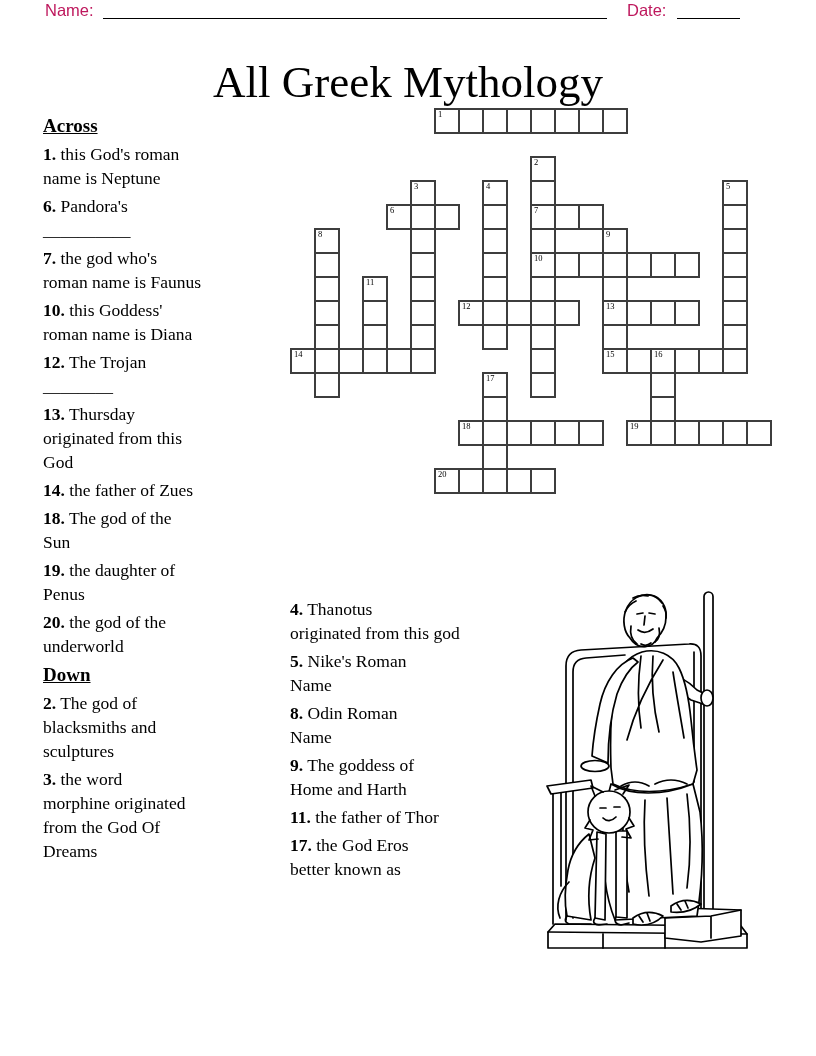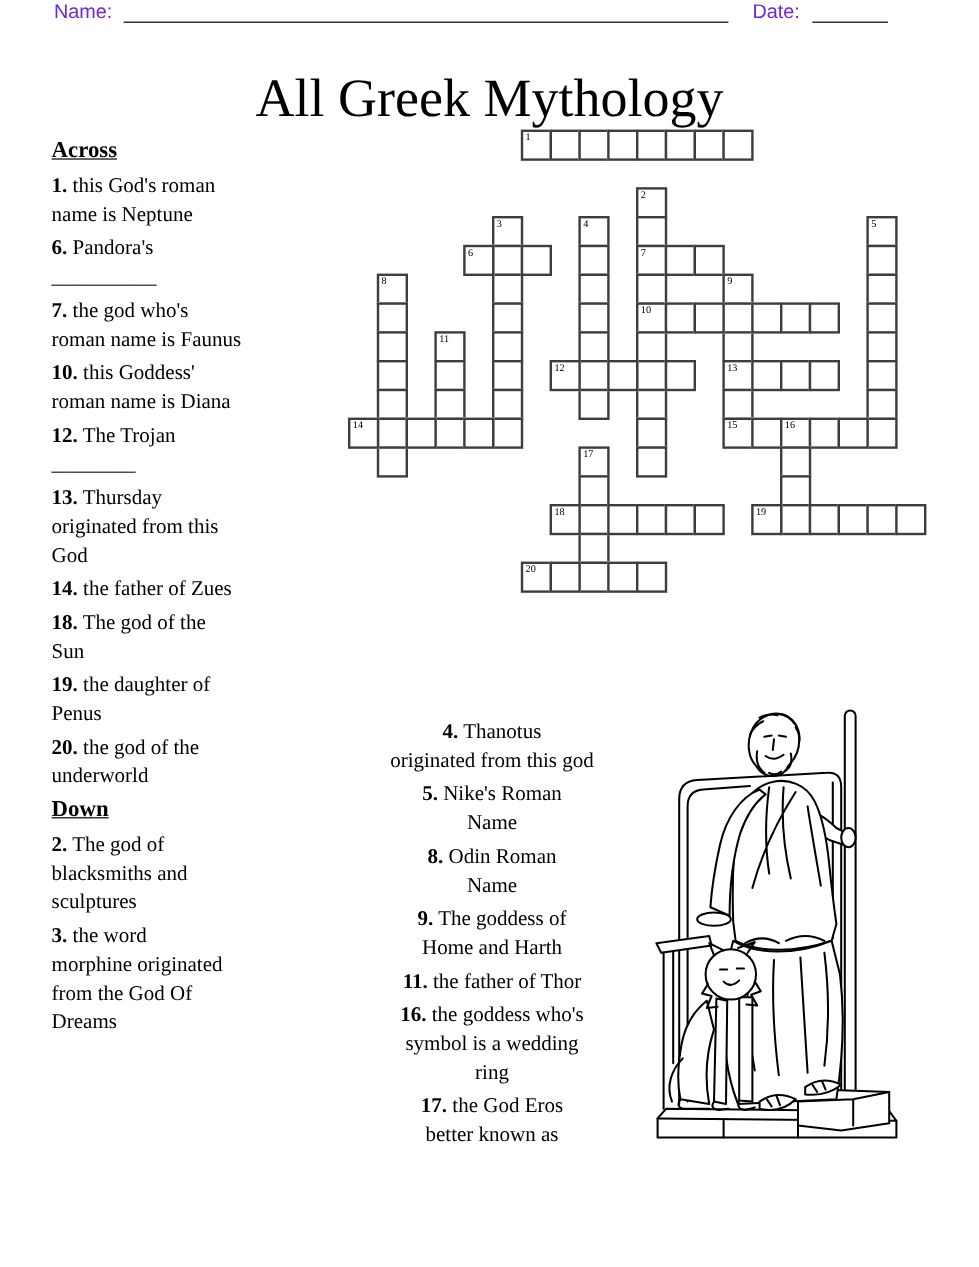--- a/index.html
+++ b/index.html
@@ -1,30 +1,30 @@
 <!DOCTYPE html>
 <html><head>
 <meta charset="utf-8">
 <style>
   * { margin:0; padding:0; }
   body { background:#fff; }
   .page { position:relative; width:816px; height:1056px; background:#fff; overflow:hidden;
           font-family:"Liberation Serif", serif; color:#000; }
-  .field-label { position:absolute; font:16.5px "Liberation Sans", sans-serif; color:#6d28d9; }
+  .field-label { position:absolute; font:16.5px "Liberation Sans", sans-serif; color:#be185d; }
   .field-line { position:absolute; height:0; border-bottom:1.6px solid #000; }
   .title { position:absolute; left:0; right:0; top:36px; text-align:center;
            font:45px "Liberation Serif", serif;margin-top:20px; }
   .grid { position:absolute; left:290px; top:108px; width:482px; height:386px; }
   .cell { position:absolute; width:26px; height:26px; box-sizing:border-box;
           border:2px solid #3d3d3d; background:#fff; }
   .cellnum { position:absolute; top:0; left:2px; font:8.5px "Liberation Serif", serif;
              line-height:9px; }
   .clue-col { position:absolute; }
   .col-left { left:43px; top:113px; width:228px; }
-  .col-mid  { left:290px; top:597px; width:240px;text-align:center; }
+  .col-mid  { left:290px; top:597px; width:240px; }
   .clue-header { font:bold 19px "Liberation Serif", serif; line-height:26px;
                  text-decoration:underline; margin-bottom:3px; }
   .clue { font:17.5px "Liberation Serif", serif; line-height:24px; margin-bottom:4px; }
   .clue b { font-weight:bold; }
   .clue-text { white-space:pre-line; }
   .statue { position:absolute; left:545px; top:586px; width:205px; height:365px; }
 </style>
 </head>
 <body>
 
@@ -223,23 +223,20 @@
     <div id="down-list-mid">
         <div class="clue"><b>4.</b><span class="clue-text"> Thanotus
 originated from this god</span></div>
         <div class="clue"><b>5.</b><span class="clue-text"> Nike's Roman
 Name</span></div>
         <div class="clue"><b>8.</b><span class="clue-text"> Odin Roman
 Name</span></div>
         <div class="clue"><b>9.</b><span class="clue-text"> The goddess of
 Home and Harth</span></div>
         <div class="clue"><b>11.</b><span class="clue-text"> the father of Thor</span></div>
-        <div class="clue"><b>16.</b><span class="clue-text"> the goddess who's
-symbol is a wedding
-ring</span></div>
         <div class="clue"><b>17.</b><span class="clue-text"> the God Eros
 better known as</span></div>
       </div>
   </div>
 
   <svg class="statue" viewBox="0 0 205 365" aria-hidden="true">
     <g stroke="#000" stroke-width="1.7" fill="none" stroke-linecap="round" stroke-linejoin="round">
 
       <path d="M21,334 L21,80 Q21,65 36,64 L144,58 Q156,57 156,70 L156,334"></path>
       <path d="M28,332 L28,86 Q28,73 41,72 L80,69"></path>

